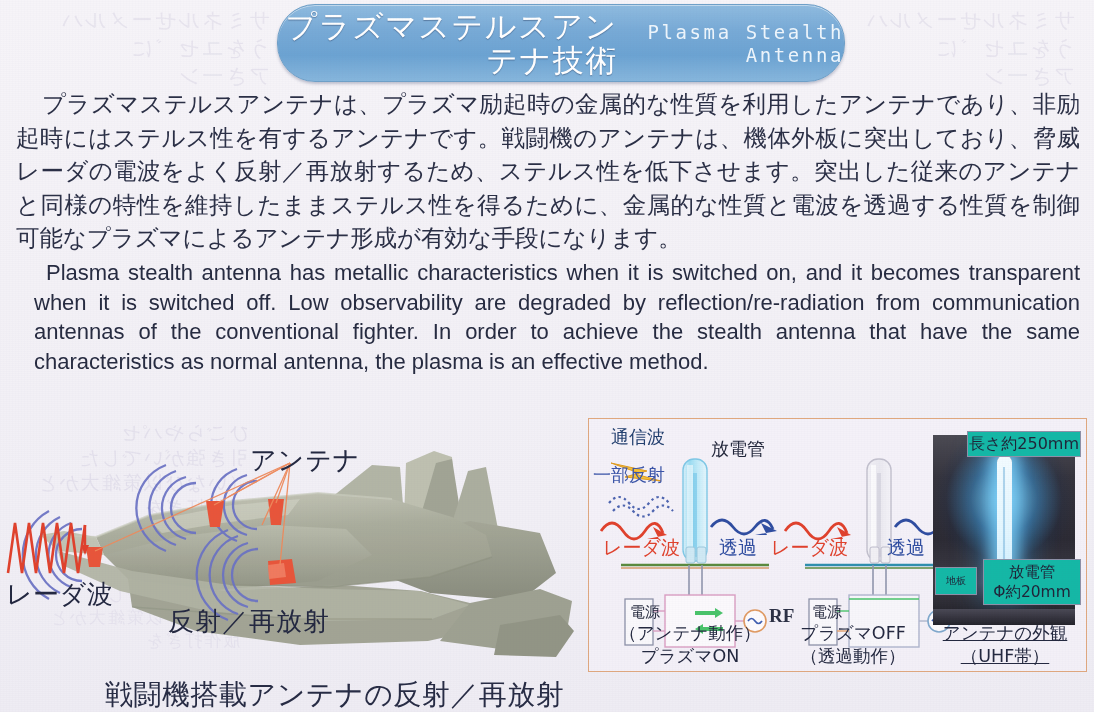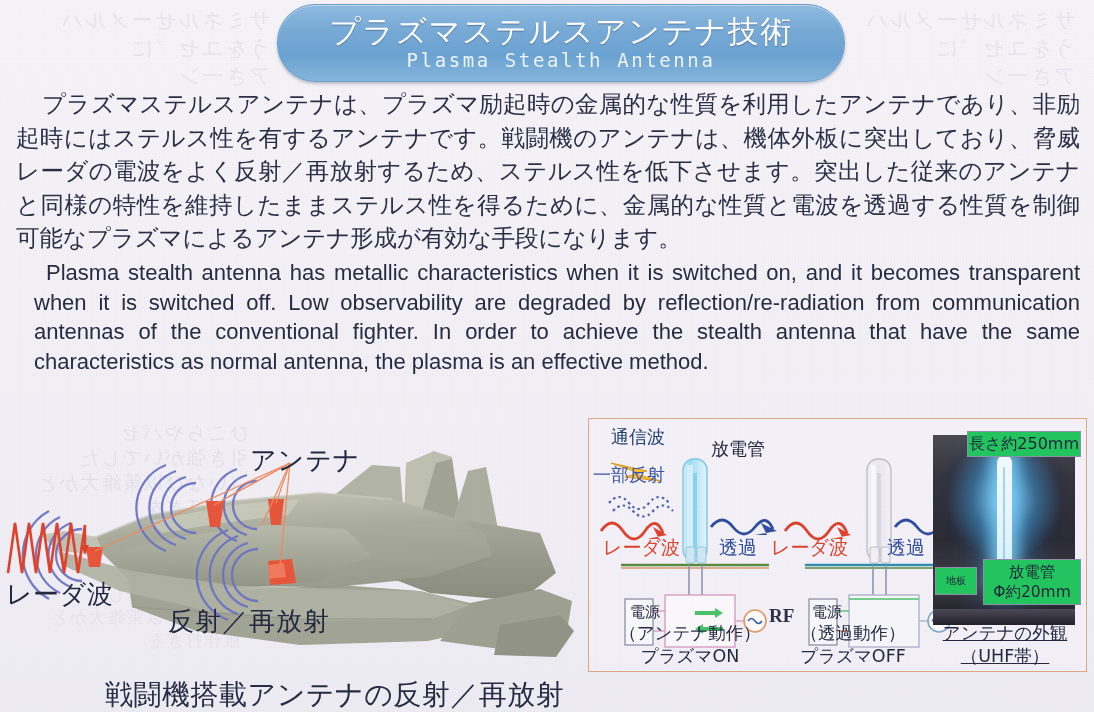--- a/index.html
+++ b/index.html
@@ -32,21 +32,21 @@
     font-family:"DejaVu Sans",sans-serif;
   }
 
   
   #banner{
     position:absolute;left:277px;top:4px;width:566px;height:76px;
     border-radius:38px;
     background:linear-gradient(180deg,#8fbbdf 0%, #77aad6 34%, #6ba3d2 66%, #86b6dc 100%);
     box-shadow:0 2px 3px rgba(60,70,110,.30), inset 0 1px 0 rgba(255,255,255,.45);
     border:1px solid #6fa0c8;
-    display:flex;flex-direction:column;align-items:center;justify-content:center;text-align:right;
+    display:flex;flex-direction:row;align-items:center;justify-content:center;text-align:right;
   }
   #banner-jp{
     font-size:31px;color:#ffffff;letter-spacing:1.5px;line-height:34px;
     text-shadow:0 1px 1px rgba(40,60,95,.45);
     font-family:"DejaVu Sans",sans-serif;font-weight:500;
   }
   #banner-en{
     font-size:19px;color:#eef6fc;letter-spacing:2.6px;line-height:23px;margin-top:1px;
     font-family:"DejaVu Sans Mono","Liberation Mono",monospace;
   }
@@ -93,21 +93,21 @@
     background:rgba(246,243,249,.55);
   }
   .panel-cap{
     position:absolute;text-align:center;font-size:17.5px;line-height:23px;
     color:#23283f;font-family:"DejaVu Sans",sans-serif;
   }
   .small-lbl{
     position:absolute;font-family:"DejaVu Sans",sans-serif;white-space:nowrap;
   }
   .boxlbl{
-    position:absolute;background:#22c55e;border:1.2px solid #8d91a8;
+    position:absolute;background:#14b8a6;border:1.2px solid #8d91a8;
     font-family:"DejaVu Sans",sans-serif;color:#1f2438;
     display:flex;align-items:center;justify-content:center;text-align:center;
   }
   #photo{
     position:absolute;left:344px;top:16px;width:142px;height:190px;
     background:
       radial-gradient(ellipse 62% 48% at 50% 34%, rgba(150,228,255,.85) 0%, rgba(60,150,215,.45) 38%, rgba(20,45,80,.15) 66%, rgba(0,0,0,0) 80%),
       linear-gradient(180deg,#4b4a52 0%, #35343d 22%, #2b2a33 55%, #3d3c45 78%, #1a1a20 100%);
     overflow:hidden;
   }
@@ -391,22 +391,22 @@
     <div>（アンテナ動作）</div>
     <div>プラズマON</div>
   </div>
 
   <div class="small-lbl" style="left:182px;top:116px;font-size:19px;color:#e0412c;">レーダ波</div>
   <div class="small-lbl" style="left:298px;top:116px;font-size:19px;color:#2f4da0;">透過</div>
   <div class="small-lbl" style="left:223px;top:184px;font-size:15px;line-height:18px;color:#1f2438;width:20px;text-align:center;">
     <span>電源</span>
   </div>
   <div class="panel-cap" style="left:186px;top:203px;width:156px;">
+    <div>プラズマOFF</div>
     <div>（透過動作）</div>
-    <div>プラズマOFF</div>
   </div>
 
   <div id="photo">
     <div id="photo-tube"></div>
     <div id="photo-base"></div>
   </div>
   <div class="boxlbl" style="left:378px;top:12px;width:112px;height:24px;font-size:16px;">長さ約250mm</div>
   <div class="boxlbl" style="left:346px;top:148px;width:40px;height:26px;font-size:10px;">地板</div>
   <div class="boxlbl" style="left:394px;top:140px;width:96px;height:44px;font-size:15.5px;line-height:20px;flex-direction:column;">
     <span>放電管</span>

